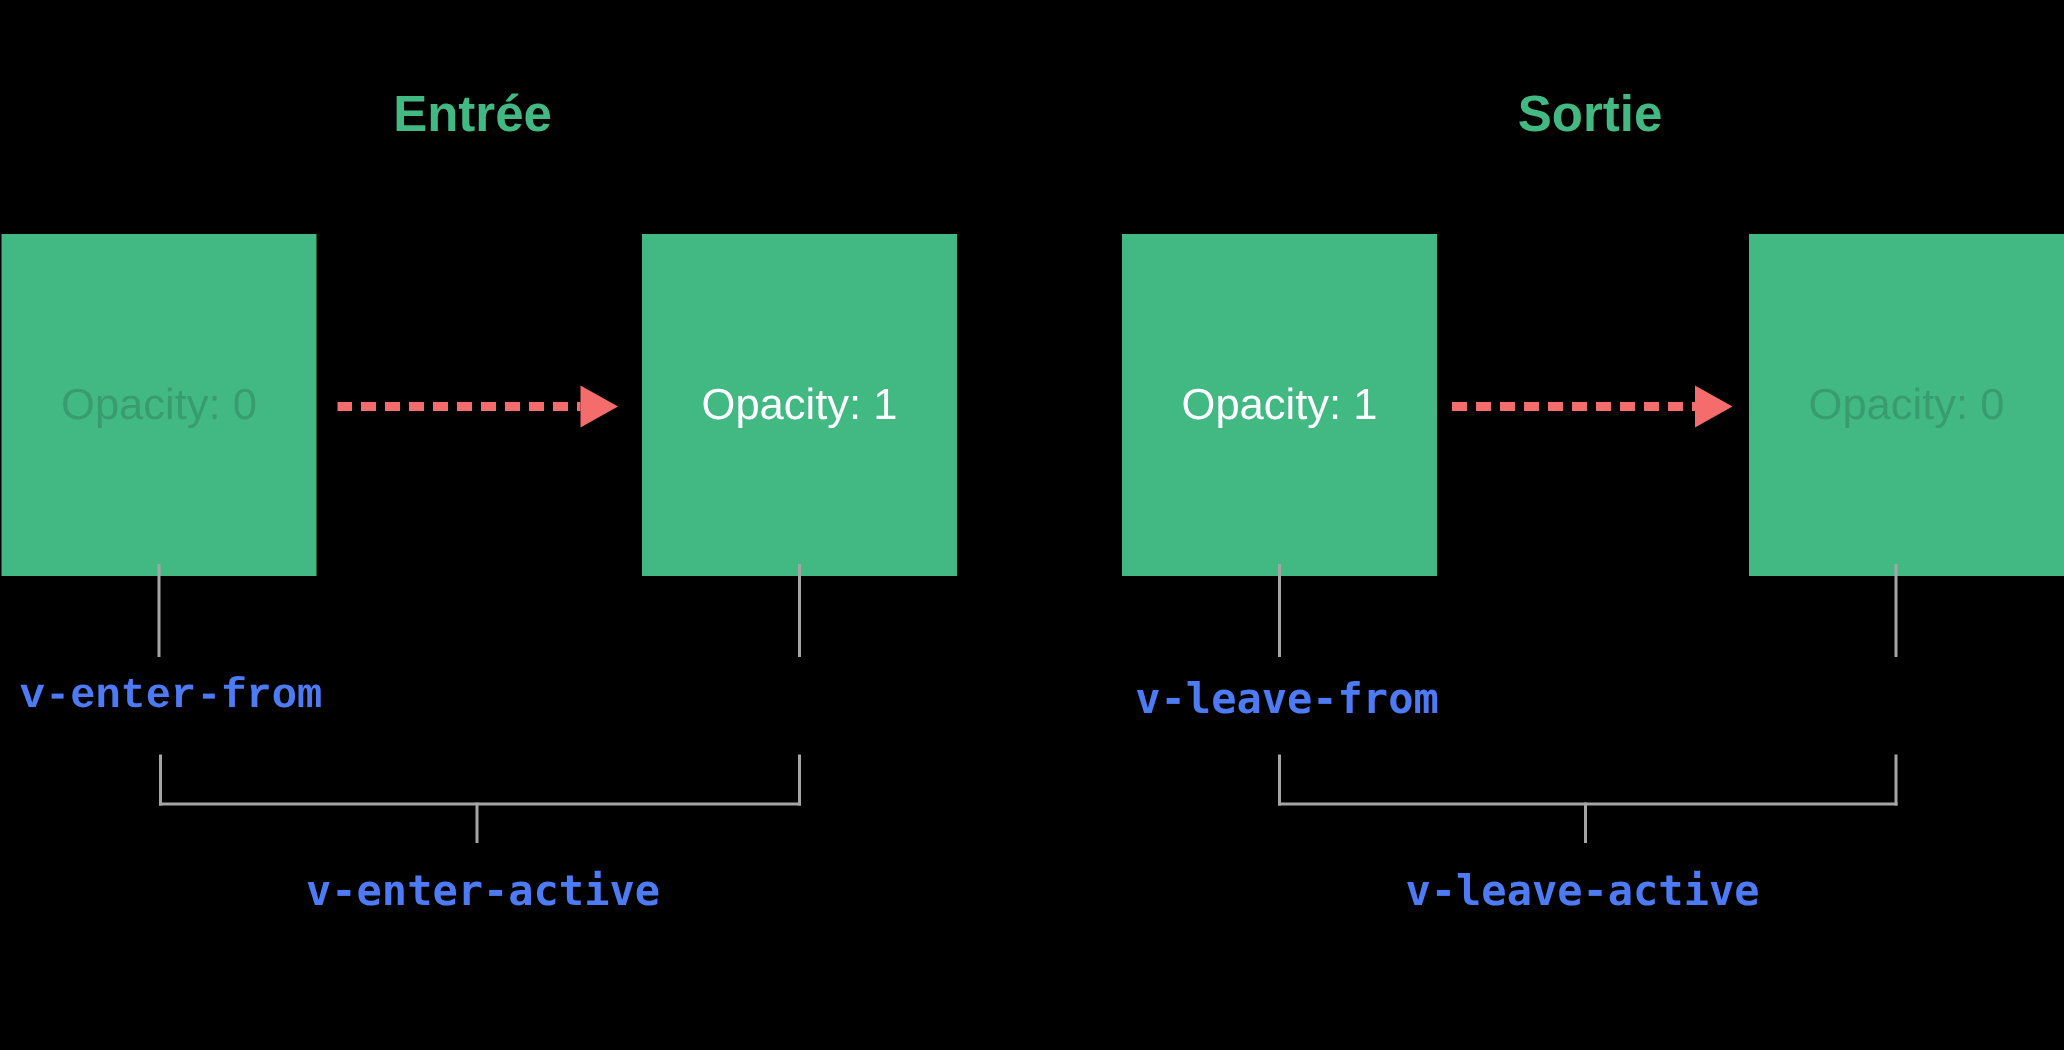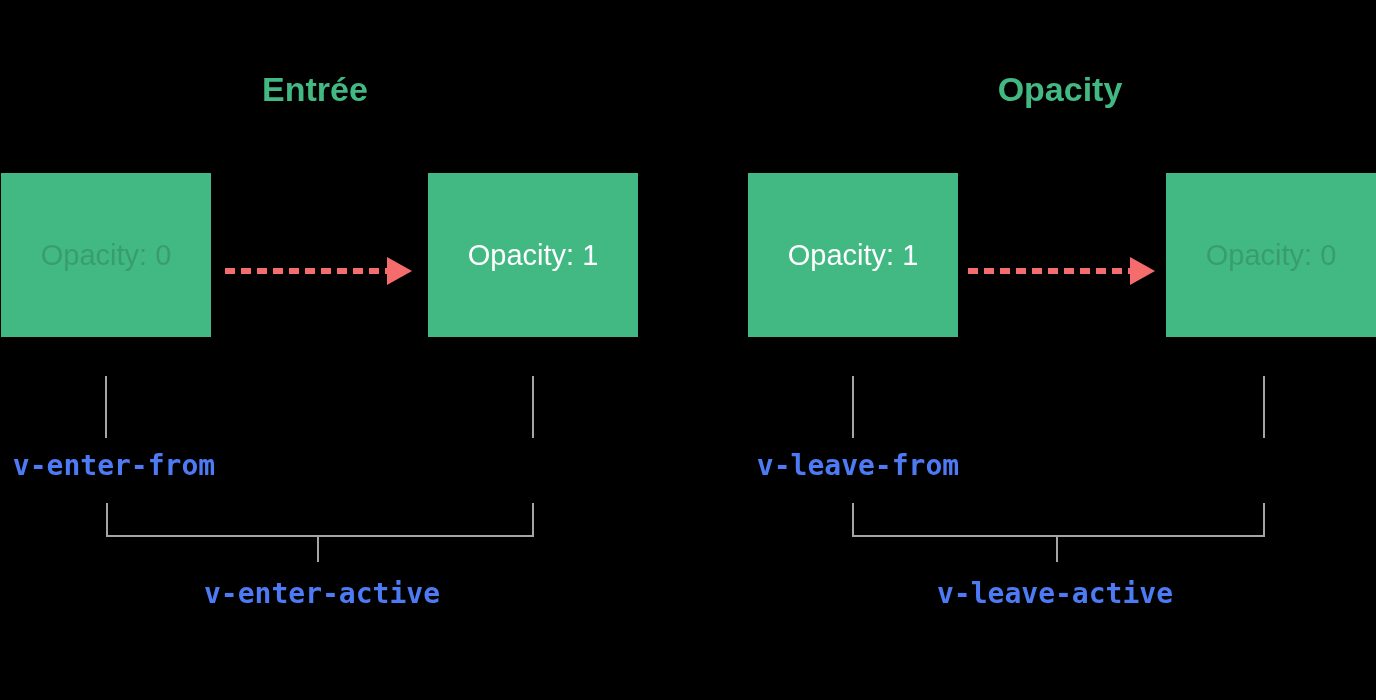--- a/index.html
+++ b/index.html
@@ -17,35 +17,35 @@
   .stage {
     position: relative;
     width: 1376px;
     height: 700px;
     background: var(--background);
     overflow: hidden;
     font-family: "Liberation Sans", sans-serif;
   }
   .section-title {
     position: absolute;
-    top: 70px;
+    top: 57px;
     transform: translateX(-50%);
     font-size: 34px;
     font-weight: 700;
     color: var(--title-green);
     white-space: nowrap;
   }
   .enter-title { left: 315px; }
   .leave-title { left: 1060px; }
 
   .box {
     position: absolute;
-    top: 173px;
+    top: 156px;
     width: 210px;
-    height: 164px;
+    height: 228px;
     background: var(--box-green);
     display: flex;
     align-items: center;
     justify-content: center;
   }
   .box1 { left: 1px; }
   .box2 { left: 428px; }
   .box3 { left: 748px; }
   .box4 { left: 1166px; }
   .box-label {
@@ -98,21 +98,21 @@
   .code-label {
     position: absolute;
     transform: translateX(-50%);
     font-family: "DejaVu Sans Mono", "Liberation Mono", monospace;
     font-size: 28px;
     font-weight: 700;
     color: var(--code-blue);
     white-space: nowrap;
   }
   .row-from-to { top: 449px; }
-  .enter-from-label { left: 114px; }
+  .enter-from-label { left: 114px; font-family: Liberation Mono, monospace; }
   .enter-to-label  { left: 535px; }
   .leave-from-label { left: 858px; }
   .leave-to-label  { left: 1266px; }
 
   .bracket {
     position: absolute;
     top: 503px;
     height: 34px;
     border-left: 2px solid var(--connector-gray);
     border-right: 2px solid var(--connector-gray);
@@ -133,21 +133,21 @@
   .row-active { top: 577px; }
   .enter-active-label { left: 322px; }
   .leave-active-label { left: 1055px; }
 </style>
 </head>
 <body>
 
 <div class="stage">
 
   <div class="section-title enter-title">Entrée</div>
-  <div class="section-title leave-title">Opacity</div>
+  <div class="section-title leave-title">Sortie</div>
 
   <div class="box box1">
     <span class="box-label faint">Opacity: 0</span>
   </div>
   <div class="box box2">
     <span class="box-label">Opacity: 1</span>
   </div>
 
   <div class="box box3">
     <span class="box-label">Opacity: 1</span>

